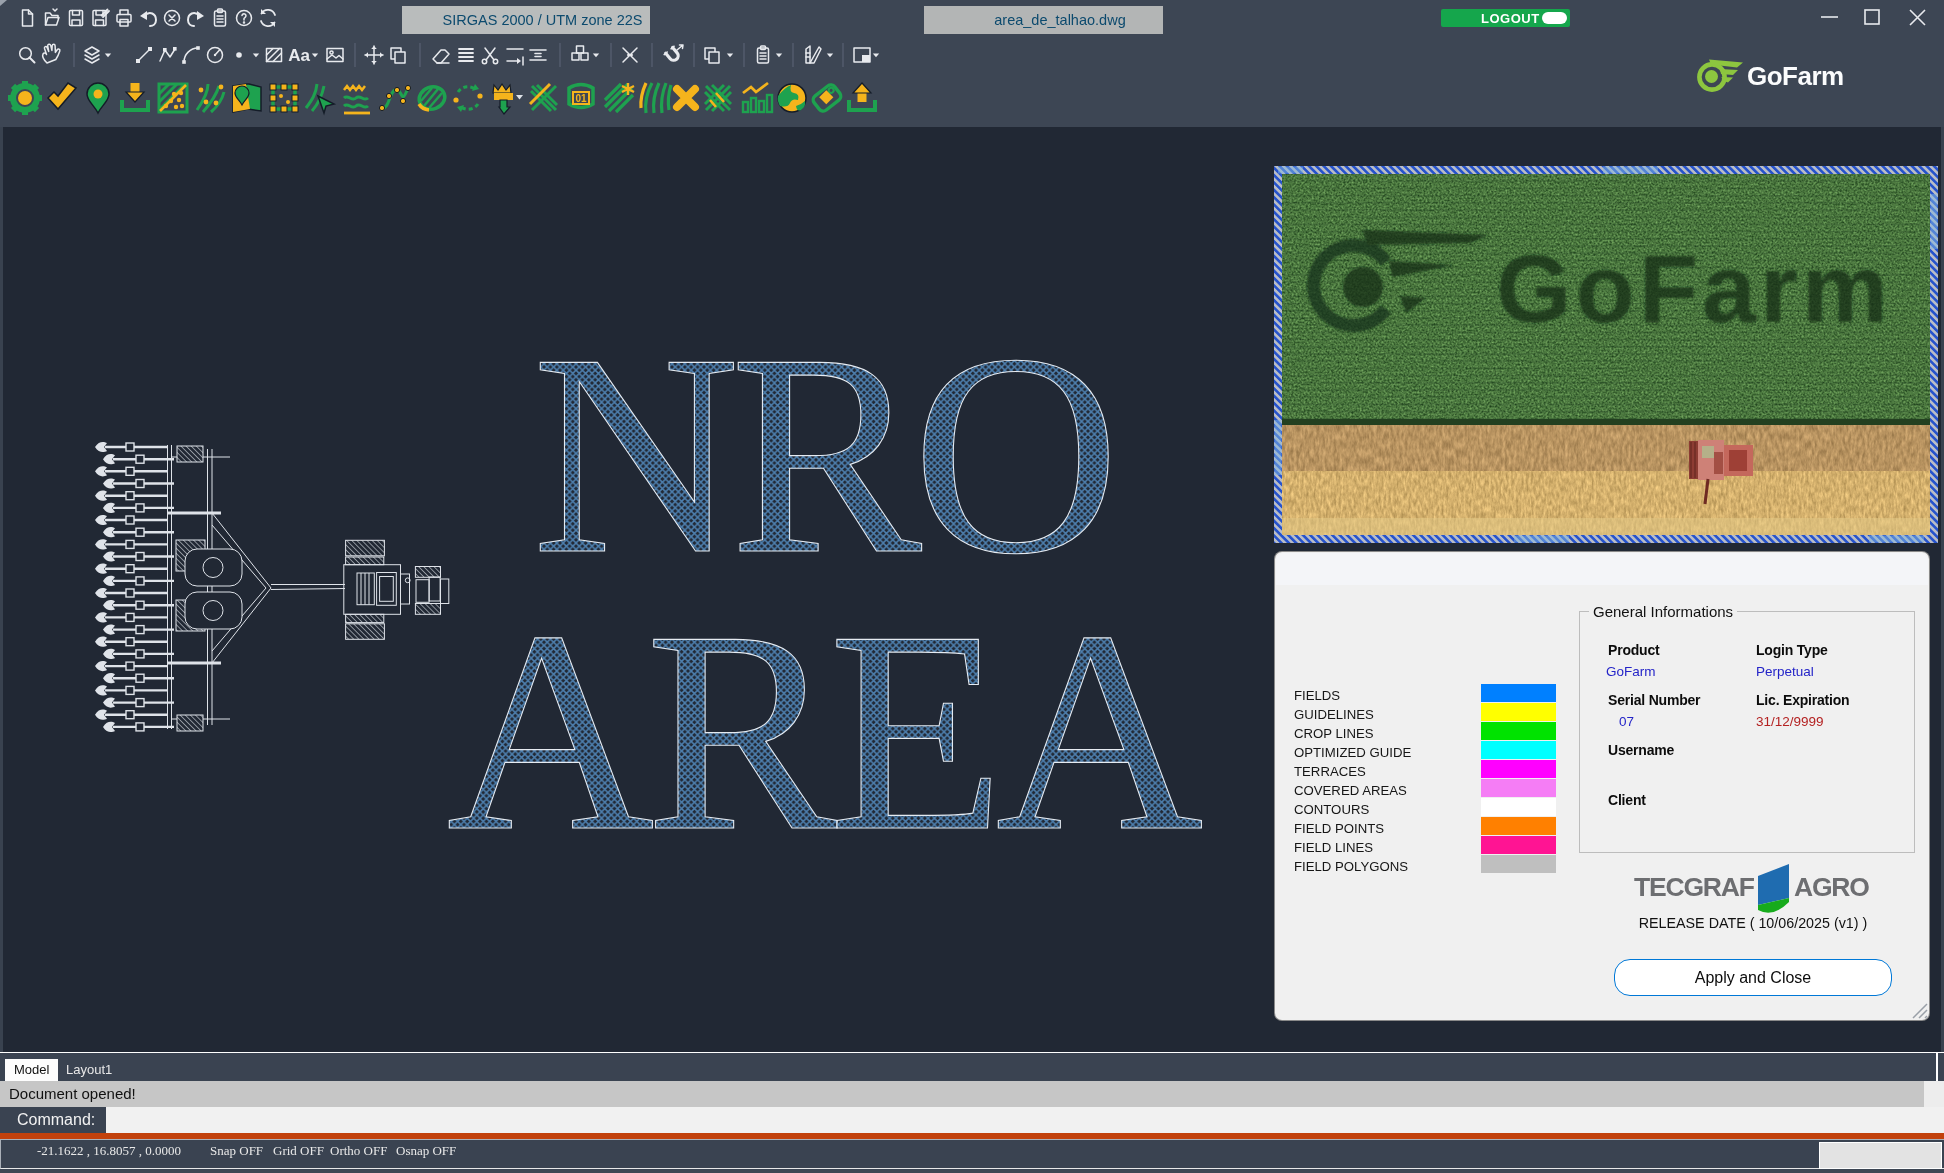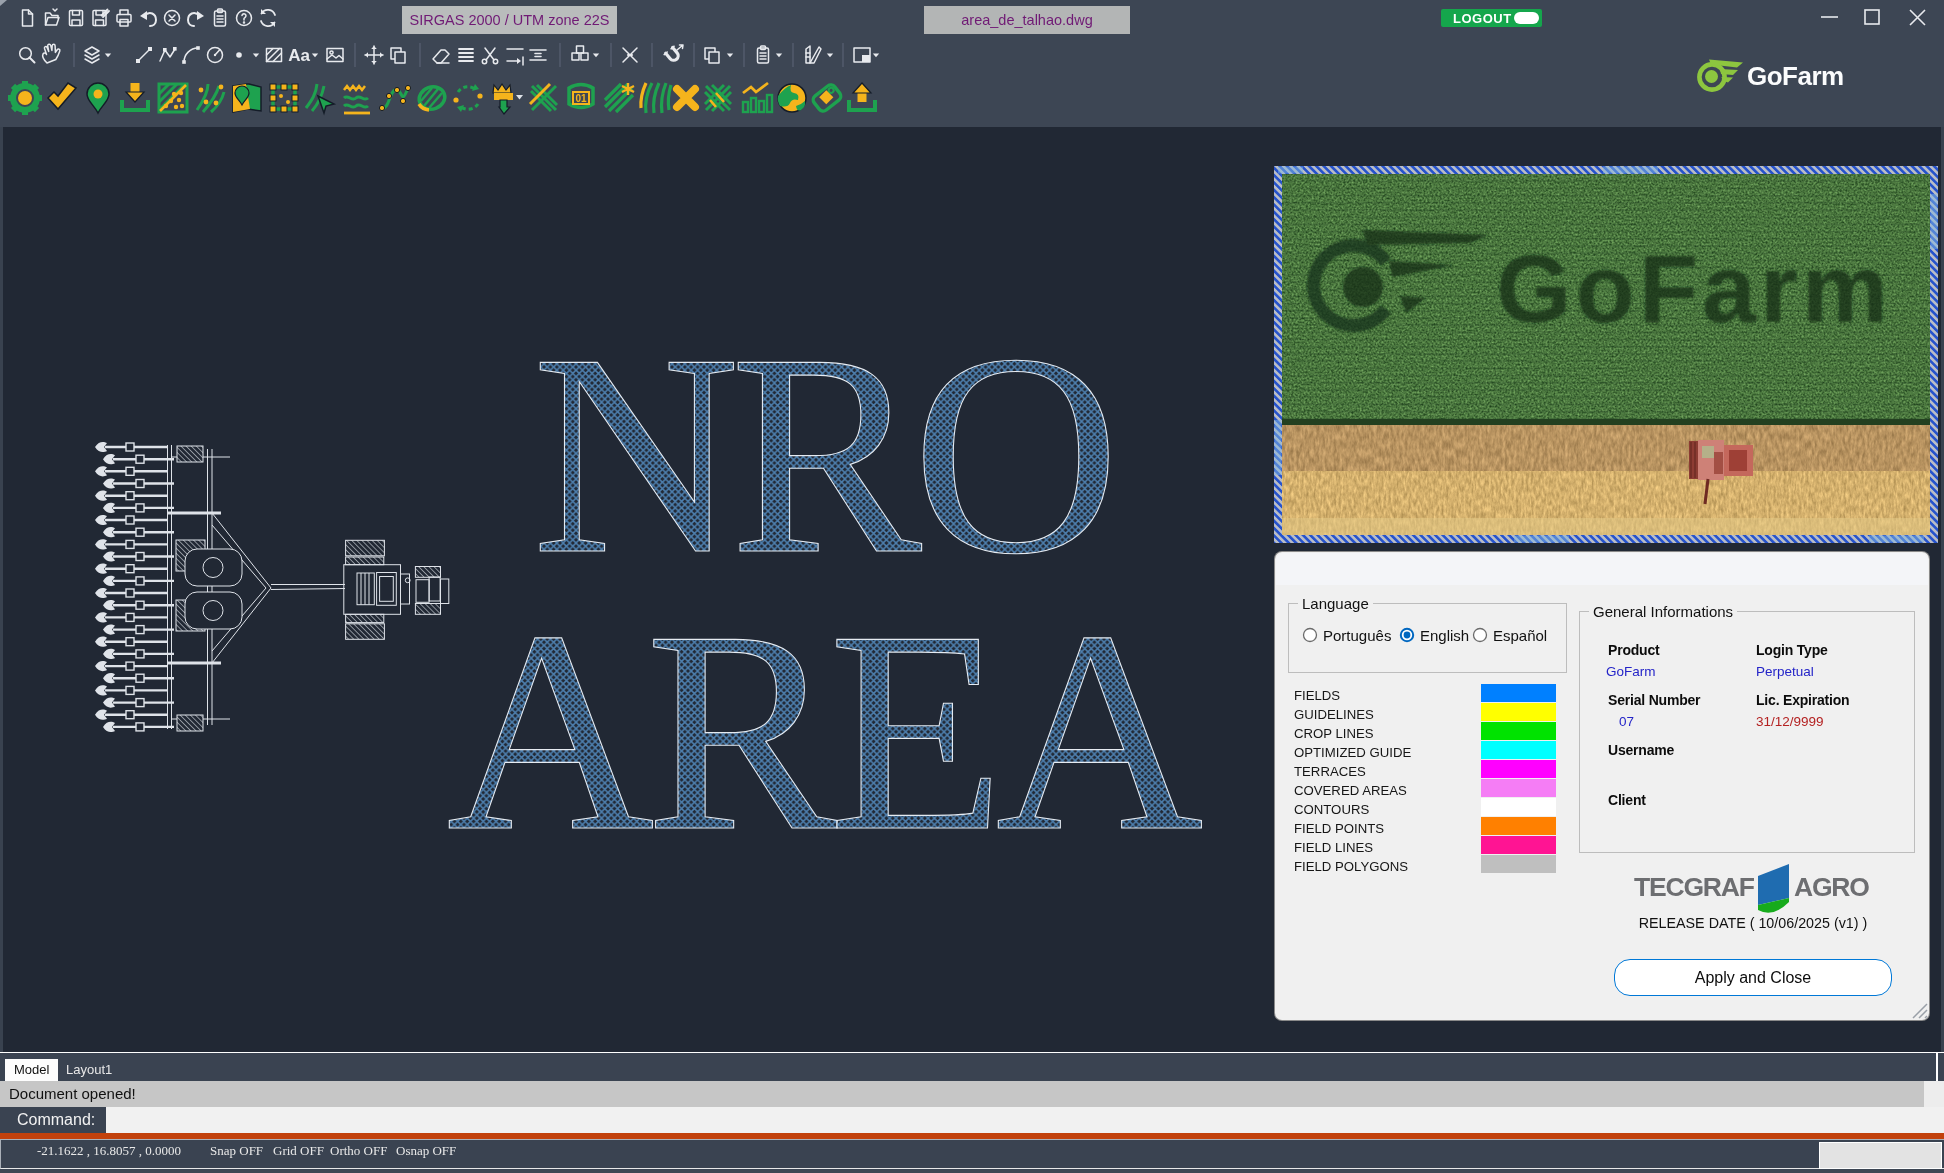--- a/index.html
+++ b/index.html
@@ -1,17 +1,17 @@
 <!DOCTYPE html>
 <html><head><meta charset="utf-8"><style>
 html,body{margin:0;padding:0;width:1944px;height:1173px;overflow:hidden;background:#3d4654;font-family:"Liberation Sans",sans-serif;}
 .abs{position:absolute;}
 #canvas{position:absolute;left:0;top:127px;width:1944px;height:925px;background:#212834;}
-.graybox{position:absolute;top:6px;height:28px;background:#b9bcbc;color:#701a75;font-size:14.5px;line-height:28px;text-align:center;white-space:nowrap;}
-#logout{position:absolute;left:1441px;top:9px;width:101px;height:18px;background:#15a64c;border-radius:2px;}
+.graybox{position:absolute;top:6px;height:28px;background:#b9bcbc;color:#0c4a6e;font-size:14.5px;line-height:28px;text-align:center;white-space:nowrap;padding-left:33px;}
+#logout{position:absolute;left:1441px;top:9px;width:101px;height:18px;background:#15a64c;border-radius:2px;padding-left:28px;}
 #logout span{color:#fff;font-weight:bold;font-size:13px;line-height:18px;margin-left:12px;letter-spacing:.5px;}
 #logout .tog{position:absolute;right:3px;top:3px;width:25px;height:12px;background:#fff;border-radius:6px;}
 .tabrow{position:absolute;left:0;top:1052px;width:1944px;height:29px;background:#3a4351;border-top:1px solid #fff;box-sizing:border-box;}
 .tab{position:absolute;top:6px;height:23px;font-size:13px;line-height:22px;padding:0 9px;}
 .docbar{position:absolute;left:0;top:1081px;width:1924px;height:34px;background:#c6c6c6;color:#111;font-size:15px;line-height:26px;padding-left:9px;box-sizing:border-box;}
 .cmdrow{position:absolute;left:0;top:1107px;width:1944px;height:26px;background:#3a4351;}
 .cmdrow .lbl{position:absolute;left:17px;top:0;color:#f2f2f2;font-size:16px;line-height:25px;}
 .cmdrow .inp{position:absolute;left:106px;top:0;width:1838px;height:26px;background:#f1f1f1;}
 .statusbar{position:absolute;left:0;top:1133px;width:1944px;height:24px;background:#c2410c;font-family:Liberation Serif, serif;}
 .statusbar .inner{position:absolute;left:0;top:6px;width:1944px;height:28px;border-top:1px solid #aab0b8;border-left:1px solid #aab0b8;border-bottom:1px solid #e8e8e8;background:#3a4351;}
@@ -570,32 +570,20 @@
  <rect x="440.5" y="452" width="8.3" height="24.5"></rect>
 </g>
 <g font-family="Liberation Serif" font-size="288" fill="url(#xh)" stroke="#e6ebf1" stroke-width="1.1" text-anchor="middle">
  <text x="826" y="424" textLength="588">NRO</text>
  <text x="825" y="701" textLength="757">AREA</text>
 </g>
 </svg>
 <div id="dlg">
  <div class="titlestrip"></div>
 
- <div class="grp" style="left:13px;top:51px;width:277px;height:68px;">
-   <div class="grplbl" style="left:9px;">Language</div>
-   <svg style="position:absolute;left:0;top:0" width="277" height="68">
-     <circle cx="21" cy="31" r="6.5" fill="#fff" stroke="#6b6b6b" stroke-width="1.3"></circle>
-     <circle cx="118" cy="31" r="6.2" fill="#fff" stroke="#0067c0" stroke-width="2"></circle>
-     <circle cx="118" cy="31" r="3.4" fill="#0067c0"></circle>
-     <circle cx="191" cy="31" r="6.5" fill="#fff" stroke="#6b6b6b" stroke-width="1.3"></circle>
-   </svg>
-   <div style="position:absolute;left:34px;top:23px;font-size:15px;color:#111;">Português</div>
-   <div style="position:absolute;left:131px;top:23px;font-size:15px;color:#111;">English</div>
-   <div style="position:absolute;left:204px;top:23px;font-size:15px;color:#111;">Español</div>
- </div>
 
  <div class="leg" style="top:136px;">FIELDS</div>
       <div class="sw" style="top:132px;background:#0080ff;"></div>
  <div class="leg" style="top:155px;">GUIDELINES</div>
       <div class="sw" style="top:151px;background:#ffff00;"></div>
  <div class="leg" style="top:174px;">CROP LINES</div>
       <div class="sw" style="top:170px;background:#00e300;"></div>
  <div class="leg" style="top:193px;">OPTIMIZED GUIDE</div>
       <div class="sw" style="top:189px;background:#00ffff;"></div>
  <div class="leg" style="top:212px;">TERRACES</div>

